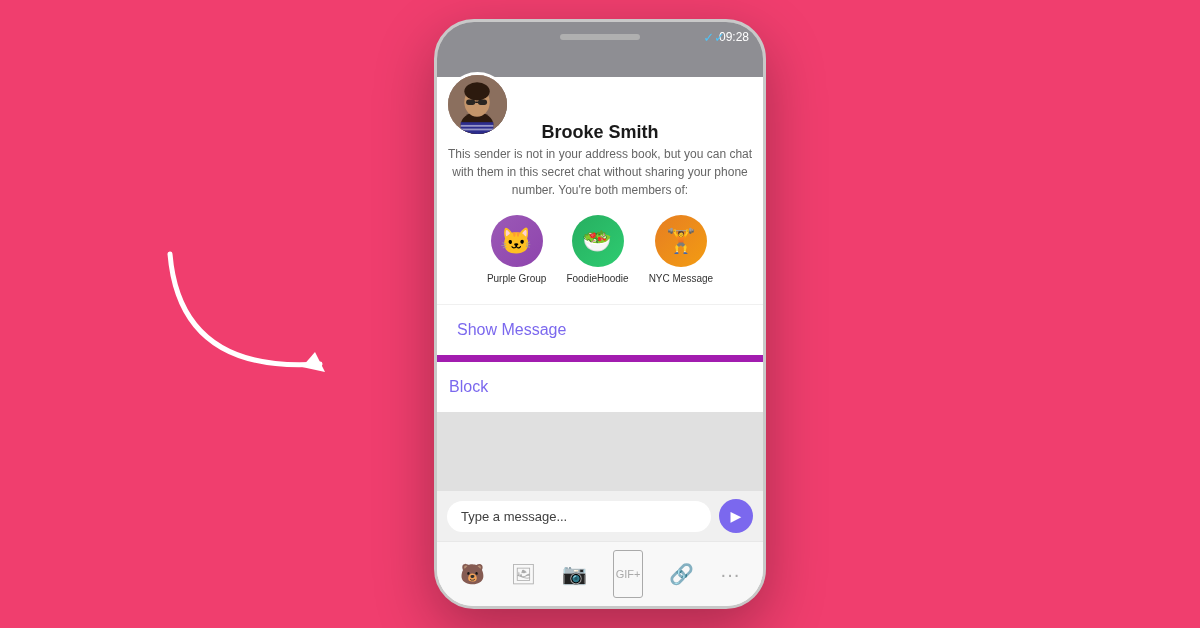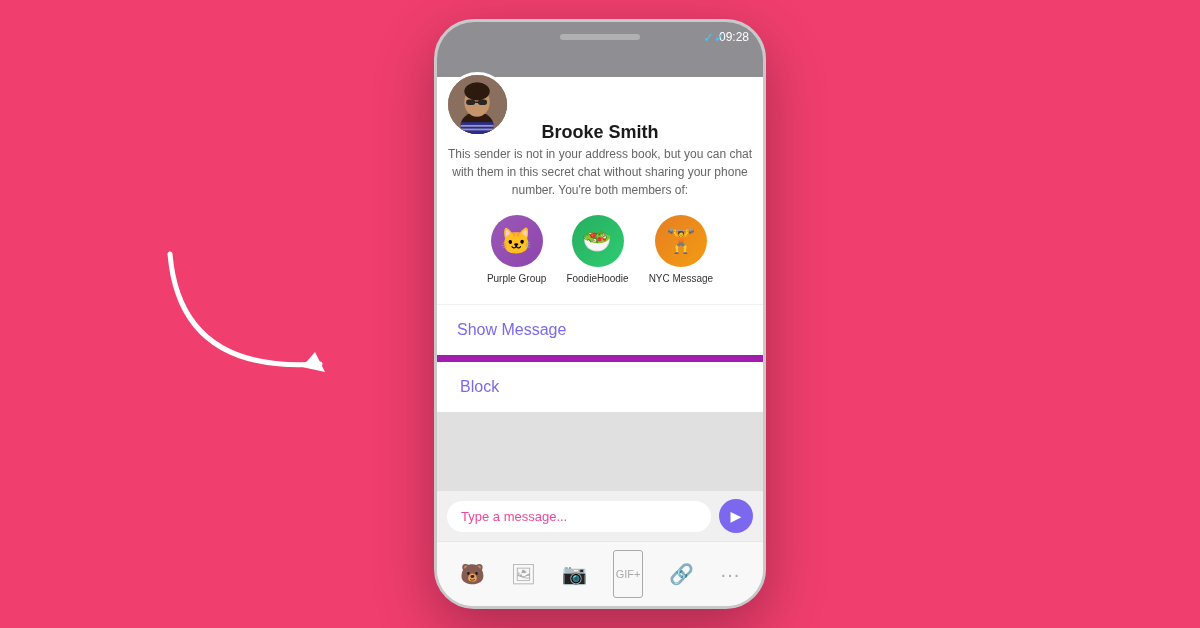--- a/index.html
+++ b/index.html
@@ -220,21 +220,21 @@
     }
 
     .modal-action-link {
       color: #7B68EE;
       font-size: 16px;
       text-decoration: none;
       display: block;
     }
 
     .modal-action-block {
-      padding: 16px 23px;
+      padding: 16px 12px;
     }
 
     .modal-action-block-link {
       color: #7B68EE;
       font-size: 16px;
       text-decoration: none;
       display: block;
     }
 
     
@@ -253,21 +253,21 @@
       align-items: center;
       gap: 8px;
     }
 
     .message-input {
       flex: 1;
       background: white;
       border-radius: 20px;
       padding: 8px 14px;
       font-size: 13px;
-      color: #ec4899;
+      color: #404040;
       border: none;
     }
 
     .send-button {
       width: 34px;
       height: 34px;
       border-radius: 50%;
       background: #7B68EE;
       display: flex;
       align-items: center;

